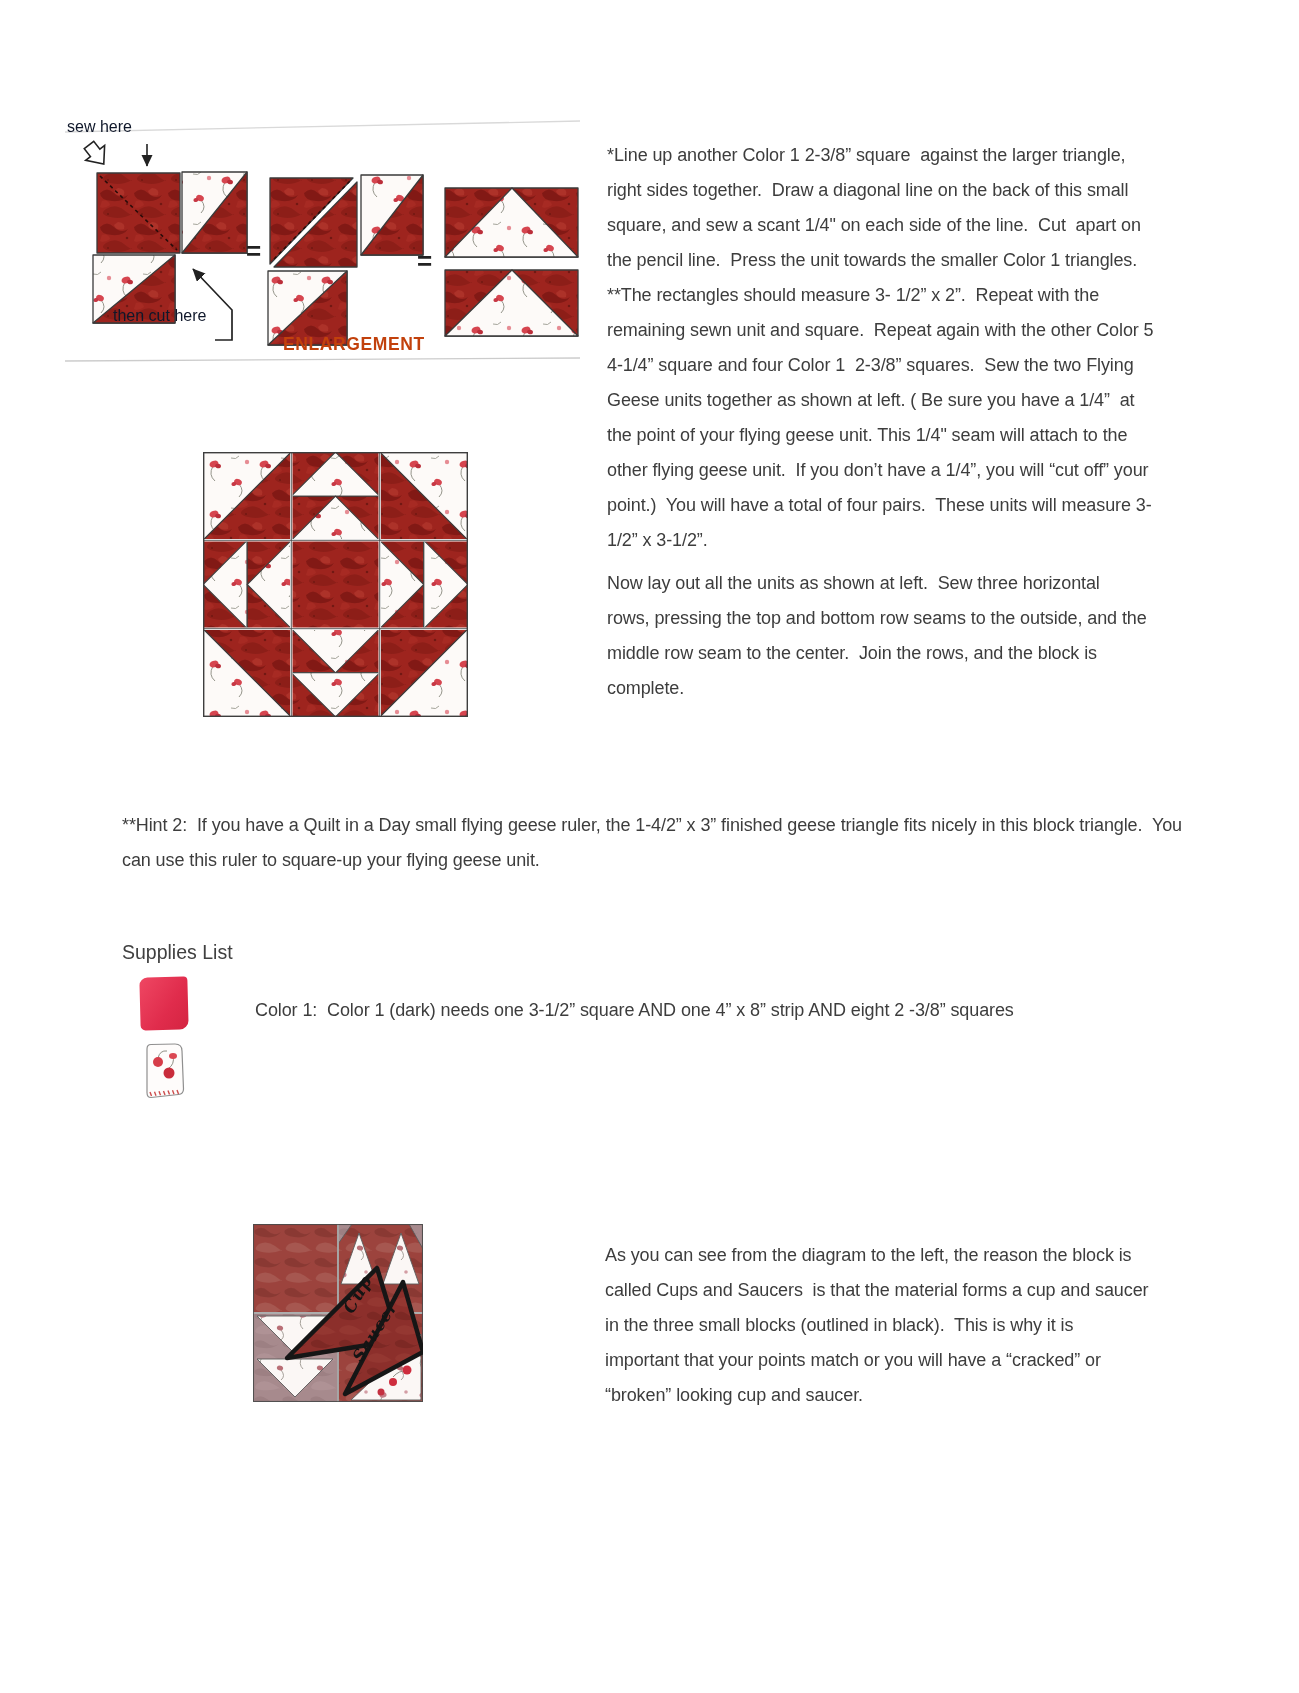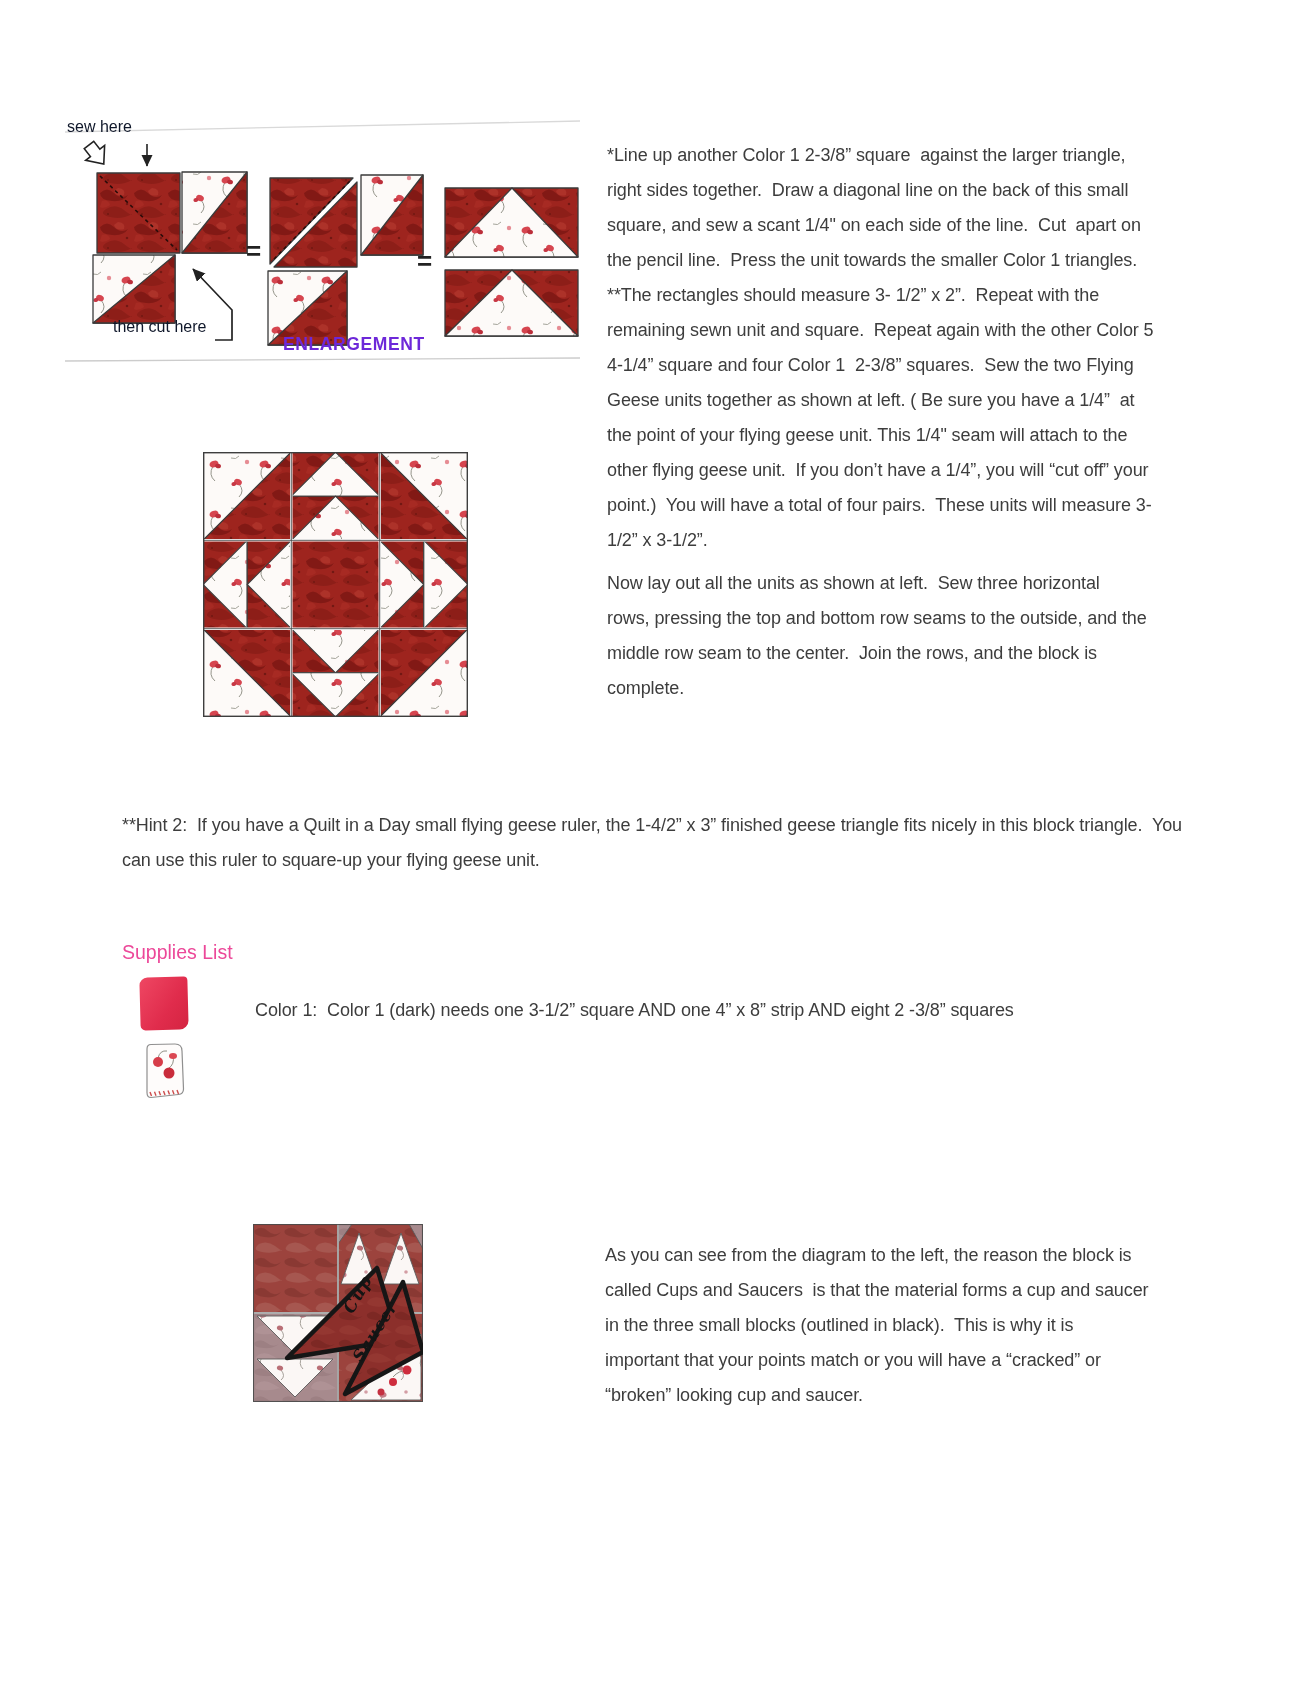--- a/index.html
+++ b/index.html
@@ -5,32 +5,32 @@
   html,body{margin:0;padding:0;background:#ffffff;}
   .page{position:relative;width:1299px;height:1693px;background:#ffffff;overflow:hidden;
         font-family:"Liberation Sans",sans-serif;color:#3d3d3d;}
   .t{position:absolute;margin:0;font-size:18px;line-height:35px;letter-spacing:-0.1px;
      color:#3d3d3d;white-space:pre-wrap;}
   .panel{position:absolute;}
   .lbl{position:absolute;font-size:16px;color:#0f172a;white-space:nowrap;}
   .eq{position:absolute;font-size:26px;font-weight:bold;color:#222;}
   #top-diagram{left:65px;top:118px;width:515px;height:245px;}
   #sew-here{left:2px;top:0px;}
-  #cut-here{left:48px;top:200px;}
+  #cut-here{left:48px;top:189px;}
   #eq1{left:181px;top:118px;}
   #eq2{left:352px;top:128px;}
   #enlargement{position:absolute;left:218px;top:216px;font-size:17.5px;font-weight:800;
-               letter-spacing:0.6px;color:#6d28d9;}
+               letter-spacing:0.6px;color:#c2410c;}
   #para-step{left:607px;top:138px;width:548px;}
   #block-diagram{left:203px;top:452px;width:265px;height:265px;}
   #para-layout{left:607px;top:566px;width:540px;}
   #para-hint1{left:122px;top:725px;width:1078px;}
   #para-hint2{left:122px;top:808px;width:1078px;}
   #supplies-heading{position:absolute;left:122px;top:941px;margin:0;font-size:19.5px;
-                    font-weight:normal;color:#ec4899;}
+                    font-weight:normal;color:#404040;}
   #swatch1{position:absolute;left:140px;top:977px;width:48px;height:53px;
            background:linear-gradient(125deg,#ef4763,#e02c4c 60%,#d42441);
            border-radius:8px 4px 9px 5px;transform:rotate(-1.5deg);}
   #supply1{left:255px;top:993px;width:980px;}
   #swatch2{position:absolute;left:142px;top:1042px;width:46px;height:58px;}
   #supply2{left:255px;top:1056px;width:980px;}
   #cups-block{left:253px;top:1224px;width:170px;height:178px;}
   #cup-lbl,#saucer-lbl{position:absolute;font-family:"DejaVu Serif",serif;font-style:italic;
            font-weight:bold;color:#141414;letter-spacing:1px;}
   #cup-lbl{left:84px;top:60px;font-size:17px;transform:rotate(-60deg);}

